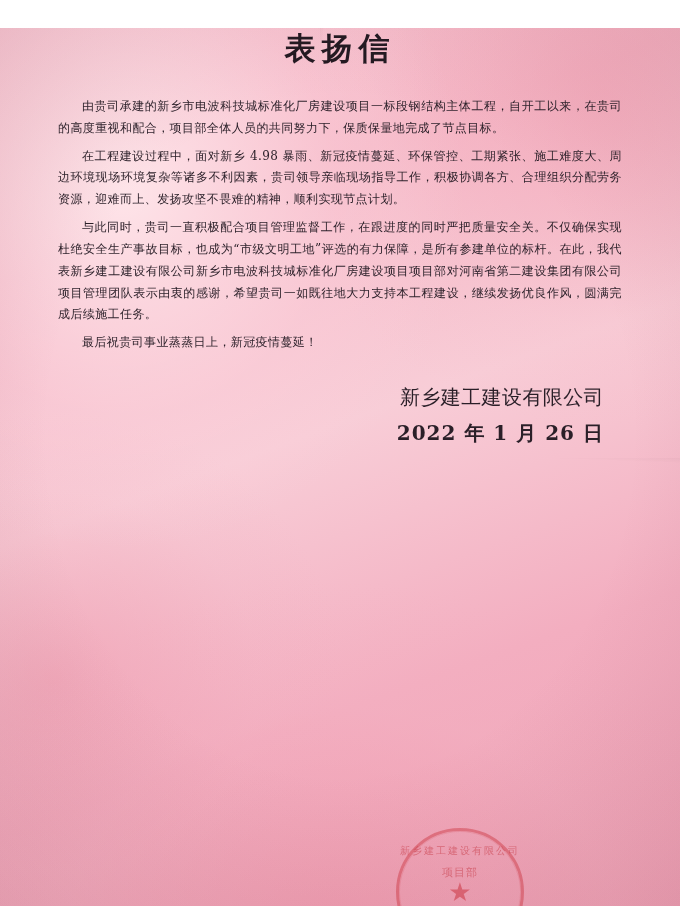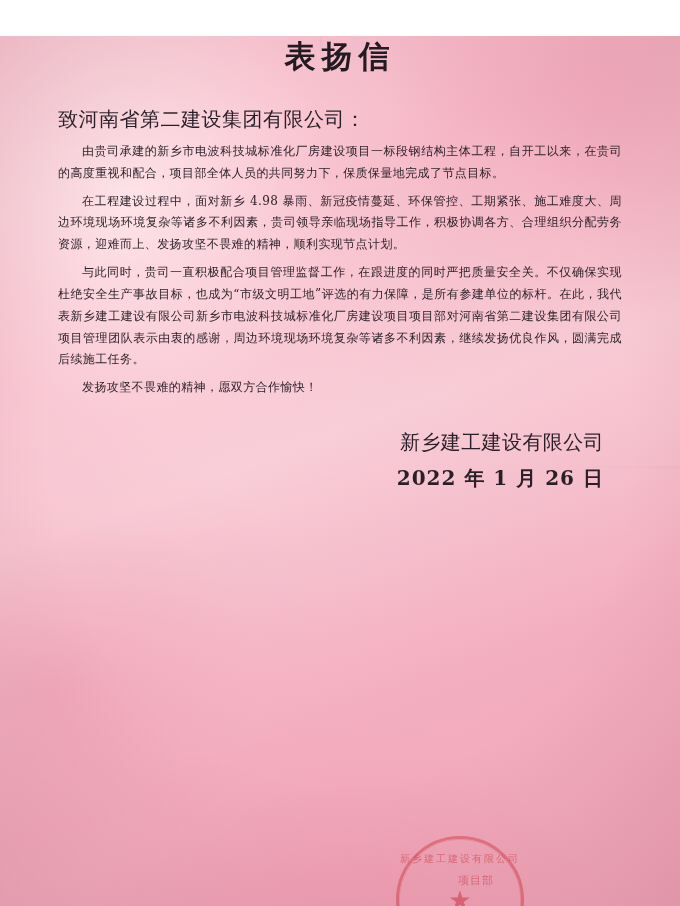--- a/index.html
+++ b/index.html
@@ -47,21 +47,21 @@
   .content {
     position: relative;
     z-index: 3;
     padding: 0 58px;
   }
   .doc-title {
     text-align: center;
     font-size: 31px;
     font-weight: bold;
     letter-spacing: 6px;
-    margin: 36px 0 26px 0;
+    margin: 28px 0 26px 0;
     color: #241a22;
     font-family: "DejaVu Serif", "Liberation Serif", serif;
   }
   .salutation {
     font-size: 20px;
     line-height: 1.55;
     margin: 10px 0 4px 0;
     letter-spacing: 0.5px;
   }
   .para {
@@ -118,45 +118,44 @@
     left: 0;
     width: 100%;
     text-align: center;
     color: rgba(190, 34, 44, 0.62);
     font-size: 10px;
     letter-spacing: 2px;
   }
   .seal .seal-text-top { top: 13px; }
   .seal .seal-mid {
     position: absolute;
-    left: 16px;
+    left: 0;
     width: 100%;
     top: 34px;
     text-align: center;
     color: rgba(190, 34, 44, 0.60);
     font-size: 11px;
     letter-spacing: 1px;
   }
 </style>
 </head>
 <body>
 
 <div class="page">
   <div class="texture"></div>
   <div class="vignette"></div>
 
   <div class="content">
     <h1 class="doc-title">表扬信</h1>
 
-    <p class="salutation">致河南省第二建设集团有限公司：</p>
 
     <p class="para">由贵司承建的新乡市电波科技城标准化厂房建设项目一标段钢结构主体工程，自开工以来，在贵司的高度重视和配合，项目部全体人员的共同努力下，保质保量地完成了节点目标。</p>
     <p class="para">在工程建设过程中，面对新乡 4.98 暴雨、新冠疫情蔓延、环保管控、工期紧张、施工难度大、周边环境现场环境复杂等诸多不利因素，贵司领导亲临现场指导工作，积极协调各方、合理组织分配劳务资源，迎难而上、发扬攻坚不畏难的精神，顺利实现节点计划。</p>
-    <p class="para">与此同时，贵司一直积极配合项目管理监督工作，在跟进度的同时严把质量安全关。不仅确保实现杜绝安全生产事故目标，也成为“市级文明工地”评选的有力保障，是所有参建单位的标杆。在此，我代表新乡建工建设有限公司新乡市电波科技城标准化厂房建设项目项目部对河南省第二建设集团有限公司项目管理团队表示由衷的感谢，周边环境现场环境复杂等诸多不利因素，继续发扬优良作风，圆满完成后续施工任务。</p>
-    <p class="para">发扬攻坚不畏难的精神，愿双方合作愉快！</p>
+    <p class="para">与此同时，贵司一直积极配合项目管理监督工作，在跟进度的同时严把质量安全关。不仅确保实现杜绝安全生产事故目标，也成为“市级文明工地”评选的有力保障，是所有参建单位的标杆。在此，我代表新乡建工建设有限公司新乡市电波科技城标准化厂房建设项目项目部对河南省第二建设集团有限公司项目管理团队表示由衷的感谢，希望贵司一如既往地大力支持本工程建设，继续发扬优良作风，圆满完成后续施工任务。</p>
+    <p class="para">最后祝贵司事业蒸蒸日上，新冠疫情蔓延！</p>
 
     <div class="signature">
       <span class="sig-line">新乡建工建设有限公司</span>
       <span class="sig-date">2022 年 1 月 26 日</span>
     </div>
   </div>
 
   <div class="seal">
     <span class="seal-text-top">新乡建工建设有限公司</span>
     <span class="seal-mid">项目部</span>

